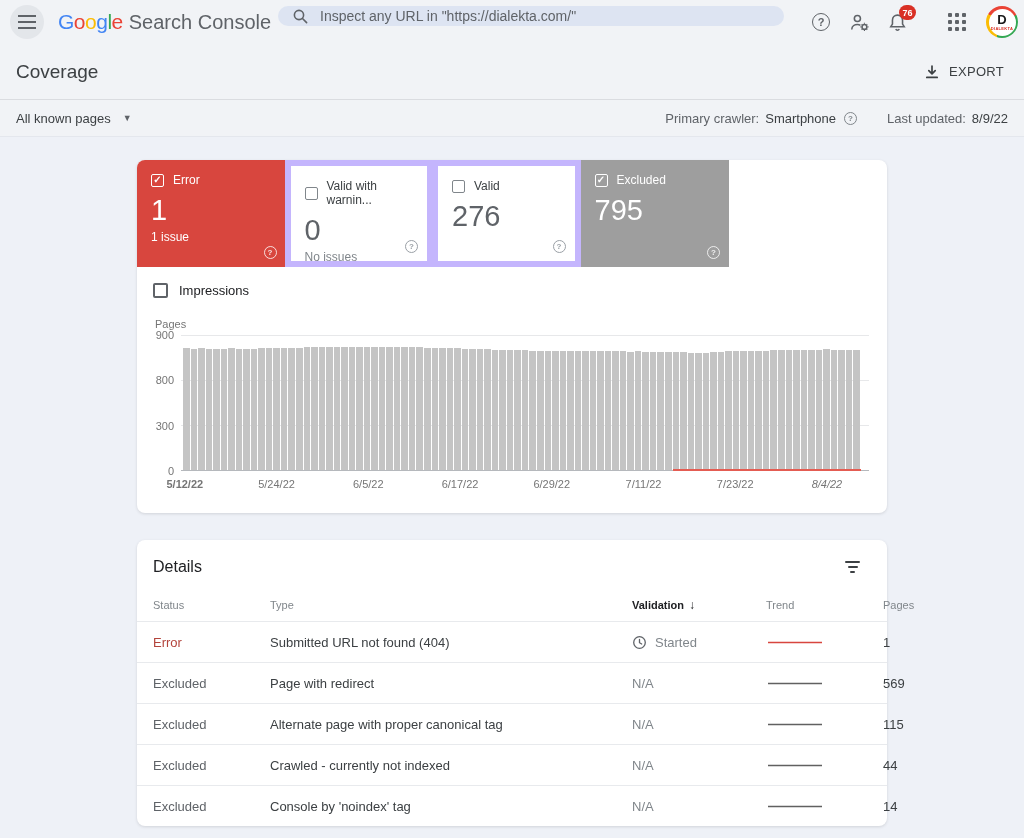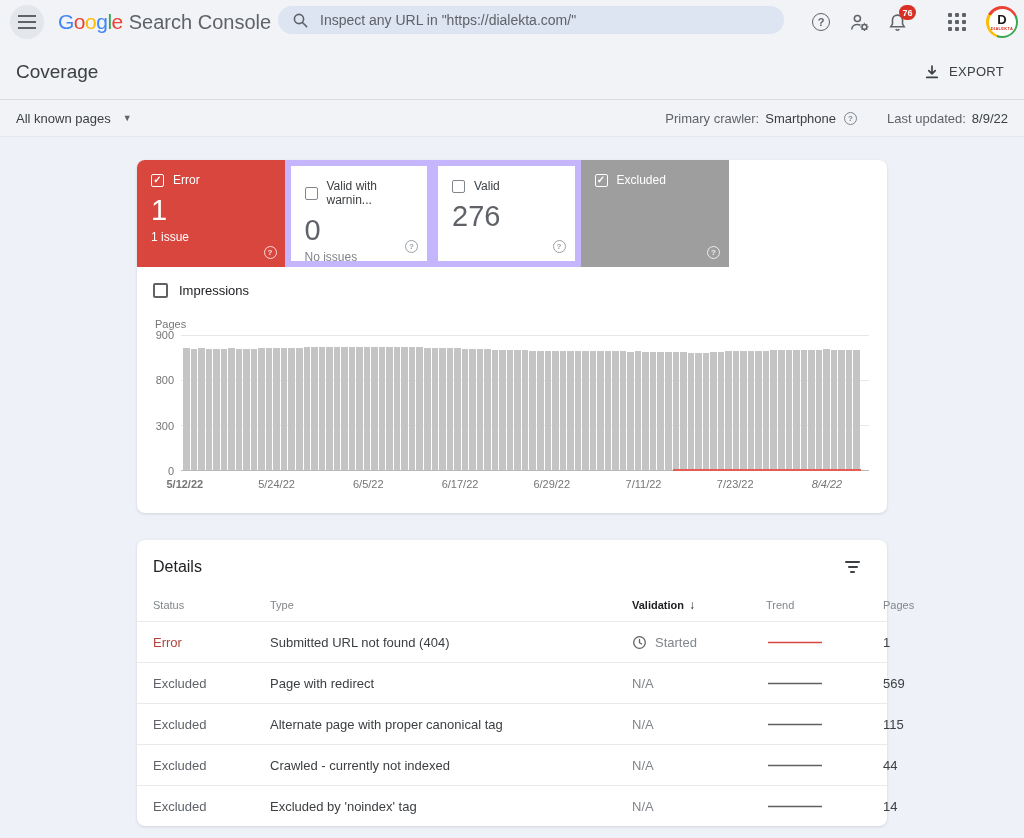--- a/index.html
+++ b/index.html
@@ -6,21 +6,21 @@
   html,body { width:1024px; height:838px; overflow:hidden;
     font-family:"Liberation Sans", sans-serif; background:#eef1f7; color:#3c4043; }
 
   
   .topbar { height:44px; background:#f1f3f6; display:flex; align-items:center; padding:0 10px; position:relative; }
   .menu-btn { width:34px; height:34px; border-radius:50%; background:#e3e6ea; display:flex; align-items:center; justify-content:center; cursor:pointer; }
   .menu-btn svg { display:block; }
   .logo { display:flex; align-items:baseline; margin-left:14px; white-space:nowrap; }
   .logo-google { font-size:21px; font-weight:500; letter-spacing:-0.5px; }
   .logo-suffix { font-size:20px; color:#5f6368; margin-left:6px; font-weight:400; }
-  .searchbar { position:absolute; left:278px; top:6px; width:506px; height:28px; border-radius:16px;
+  .searchbar { position:absolute; left:278px; top:6px; width:506px; height:20px; border-radius:16px;
     background:#dde4f2; display:flex; align-items:center; padding:0 14px; gap:11px; }
   .searchbar input { border:none; outline:none; background:transparent; flex:1; font-size:14px;
     font-family:"Liberation Sans", sans-serif; color:#3c4043; }
   .searchbar input::placeholder { color:#5f6368; opacity:1; }
   .topbar-icons { position:absolute; right:6px; top:0; height:44px; display:flex; align-items:center; }
   .tb-ic { width:38px; height:38px; display:flex; align-items:center; justify-content:center; cursor:pointer; position:relative; }
   .help-circle { width:18px; height:18px; border:1.6px solid #5f6368; border-radius:50%;
     color:#5f6368; font-size:11px; font-weight:700; display:flex; align-items:center; justify-content:center; }
   .badge { position:absolute; top:2px; right:0px; min-width:17px; height:15px; padding:0 3px; border-radius:8px;
     background:#d93025; color:#fff; font-size:9px; font-weight:700; display:flex; align-items:center; justify-content:center; }
@@ -229,20 +229,21 @@
           </div>
           <div class="card-value">276</div>
           <div class="card-sub"></div>
           <div class="card-help">?</div>
         </div>
         <div class="card excluded">
           <div class="card-top">
             <span class="cb checked-white">✓</span>
             <span class="card-label">Excluded</span>
           </div>
+          <div class="card-value">795</div>
           <div class="card-sub"></div>
           <div class="card-help">?</div>
         </div>
       </div>
 
     <div class="impressions-row">
       <div class="imp-cb"></div>
       <div class="imp-label">Impressions</div>
     </div>
 
@@ -438,21 +439,21 @@
           </div>
           <div>
             <svg class="trend-svg" width="58" height="14" viewBox="0 0 58 14">
               <path d="M2 7.5 H56" fill="none" stroke="#616161" stroke-width="1.7"></path>
             </svg>
           </div>
           <div class="c-pages">44</div>
         </div>
         <div class="tgrid trow">
           <div class="c-status excluded">Excluded</div>
-          <div class="c-type">Excluded by 'noindex' tag</div>
+          <div class="c-type">Console by 'noindex' tag</div>
           <div class="c-val">
             <span>N/A</span>
           </div>
           <div>
             <svg class="trend-svg" width="58" height="14" viewBox="0 0 58 14">
               <path d="M2 7.5 H56" fill="none" stroke="#616161" stroke-width="1.7"></path>
             </svg>
           </div>
           <div class="c-pages">14</div>
         </div>

